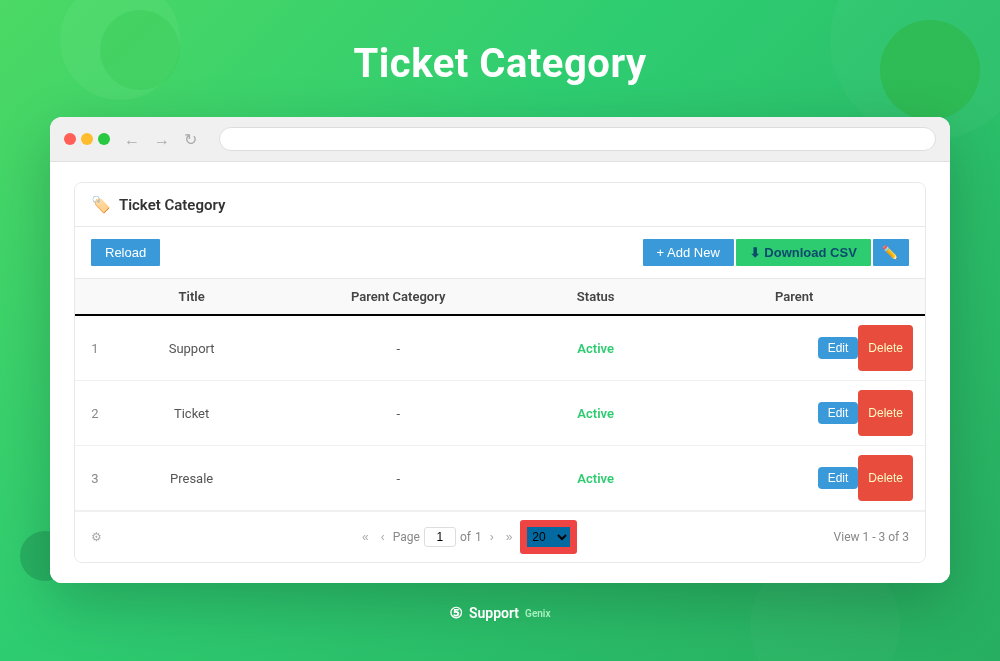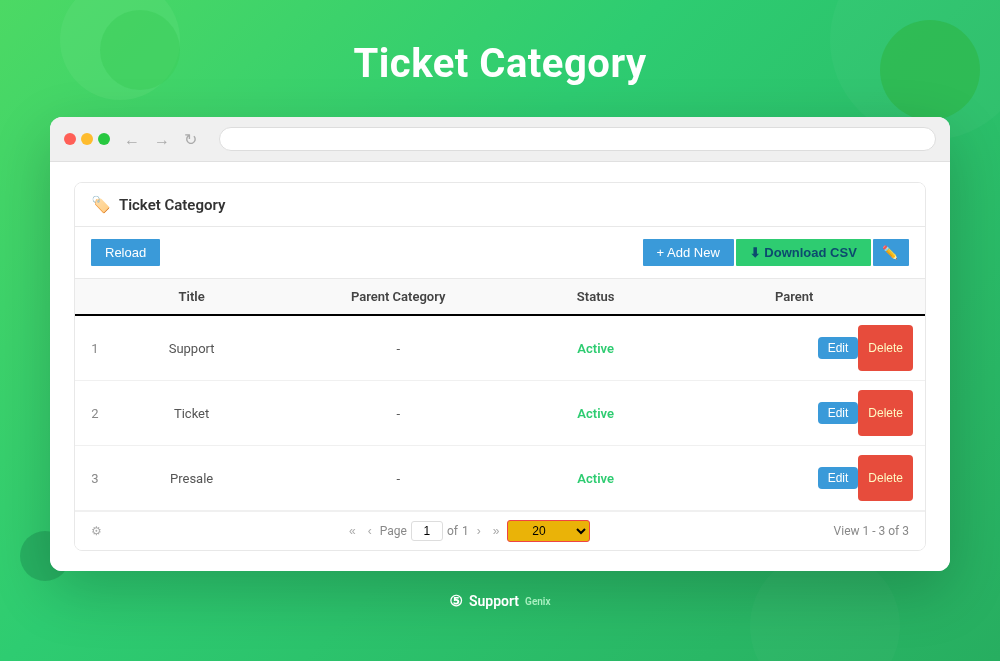--- a/index.html
+++ b/index.html
@@ -278,25 +278,25 @@
     }
     .page-input {
       width: 32px;
       text-align: center;
       border: 1px solid #ddd;
       border-radius: 3px;
       padding: 2px;
       font-size: 12px;
     }
     .page-size-select {
-      border: 1px solid #ef4444;
+      border: 7px solid #ef4444;
       border-radius: 3px;
-      padding: 2px 20px;
-      font-size: 12px;
-      background: #eab308;
+      padding: 2px 1px;
+      font-size: 12px;
+      background: #0369a1;
     }
     .view-info {
       font-size: 12px;
       color: #888;
     }
     .gear-icon-sm {
       font-size: 12px;
       color: #aaa;
     }
 

